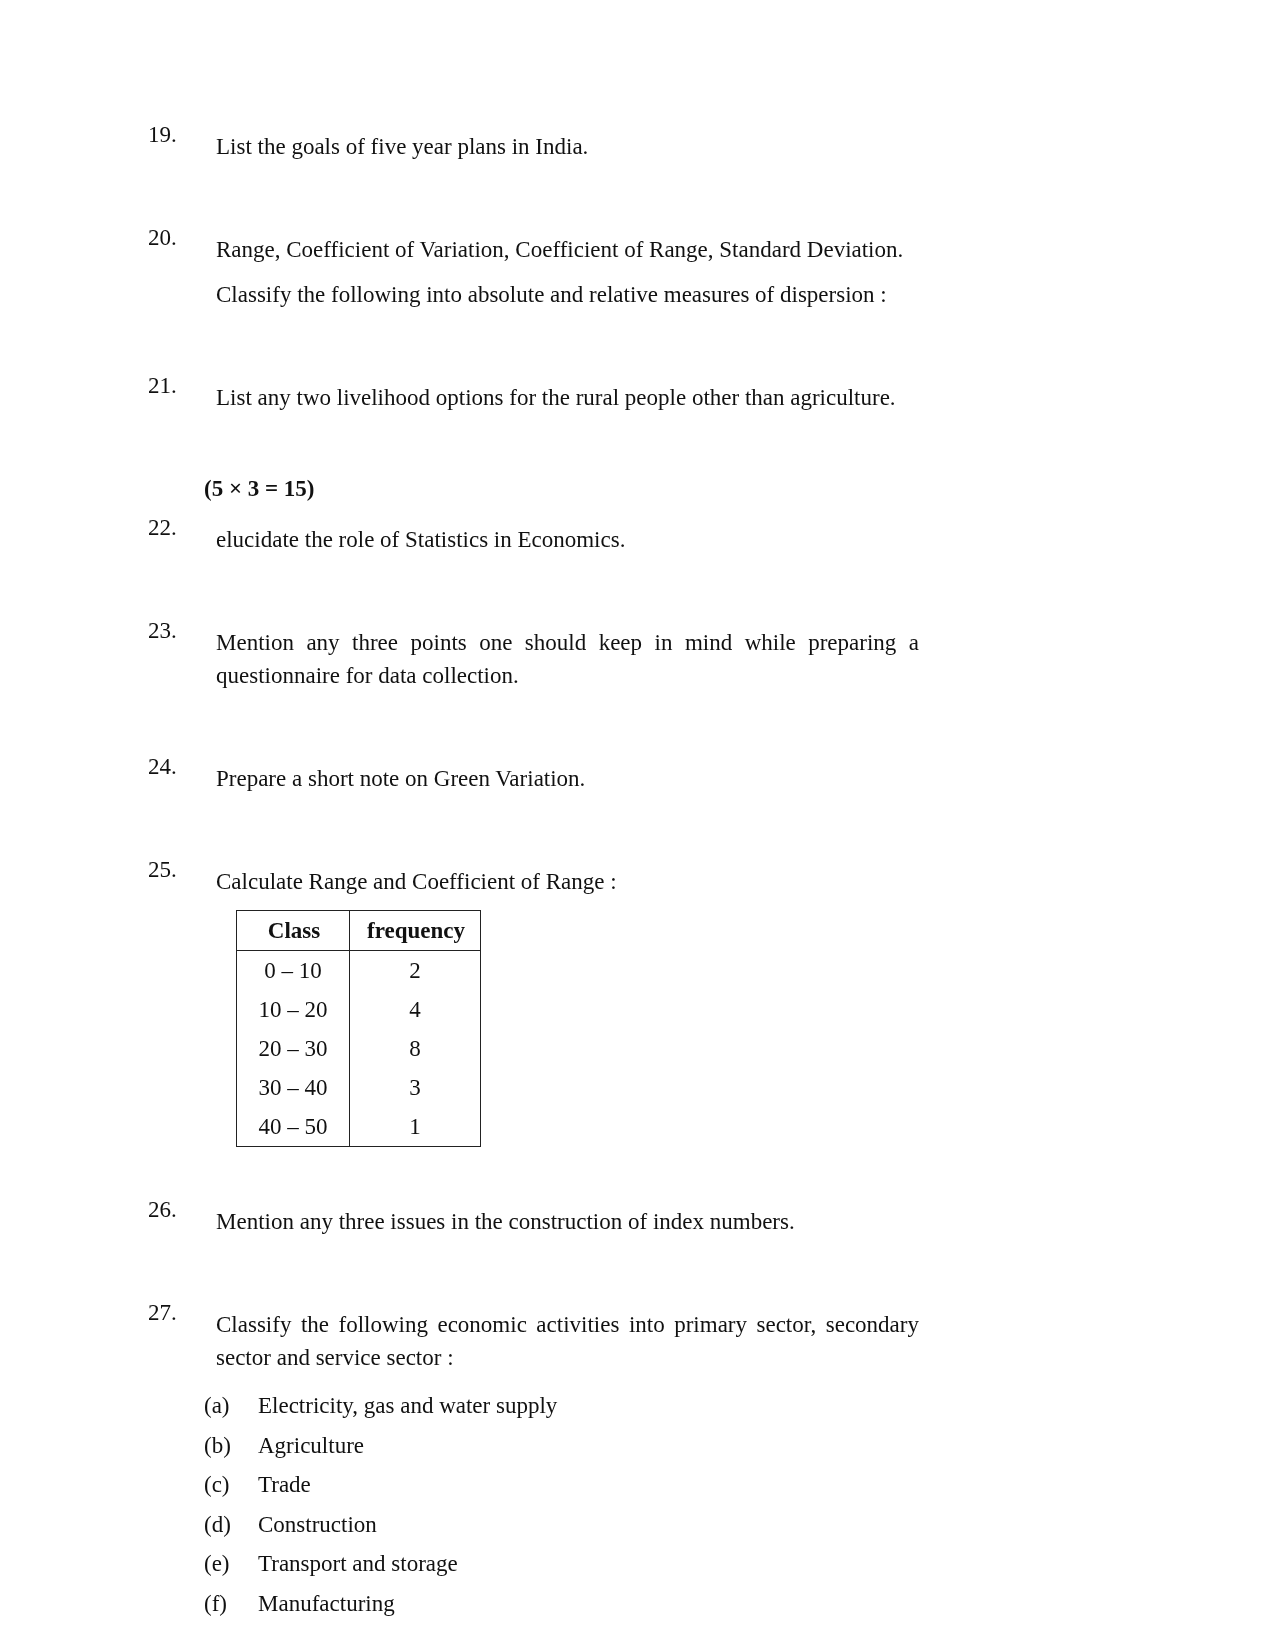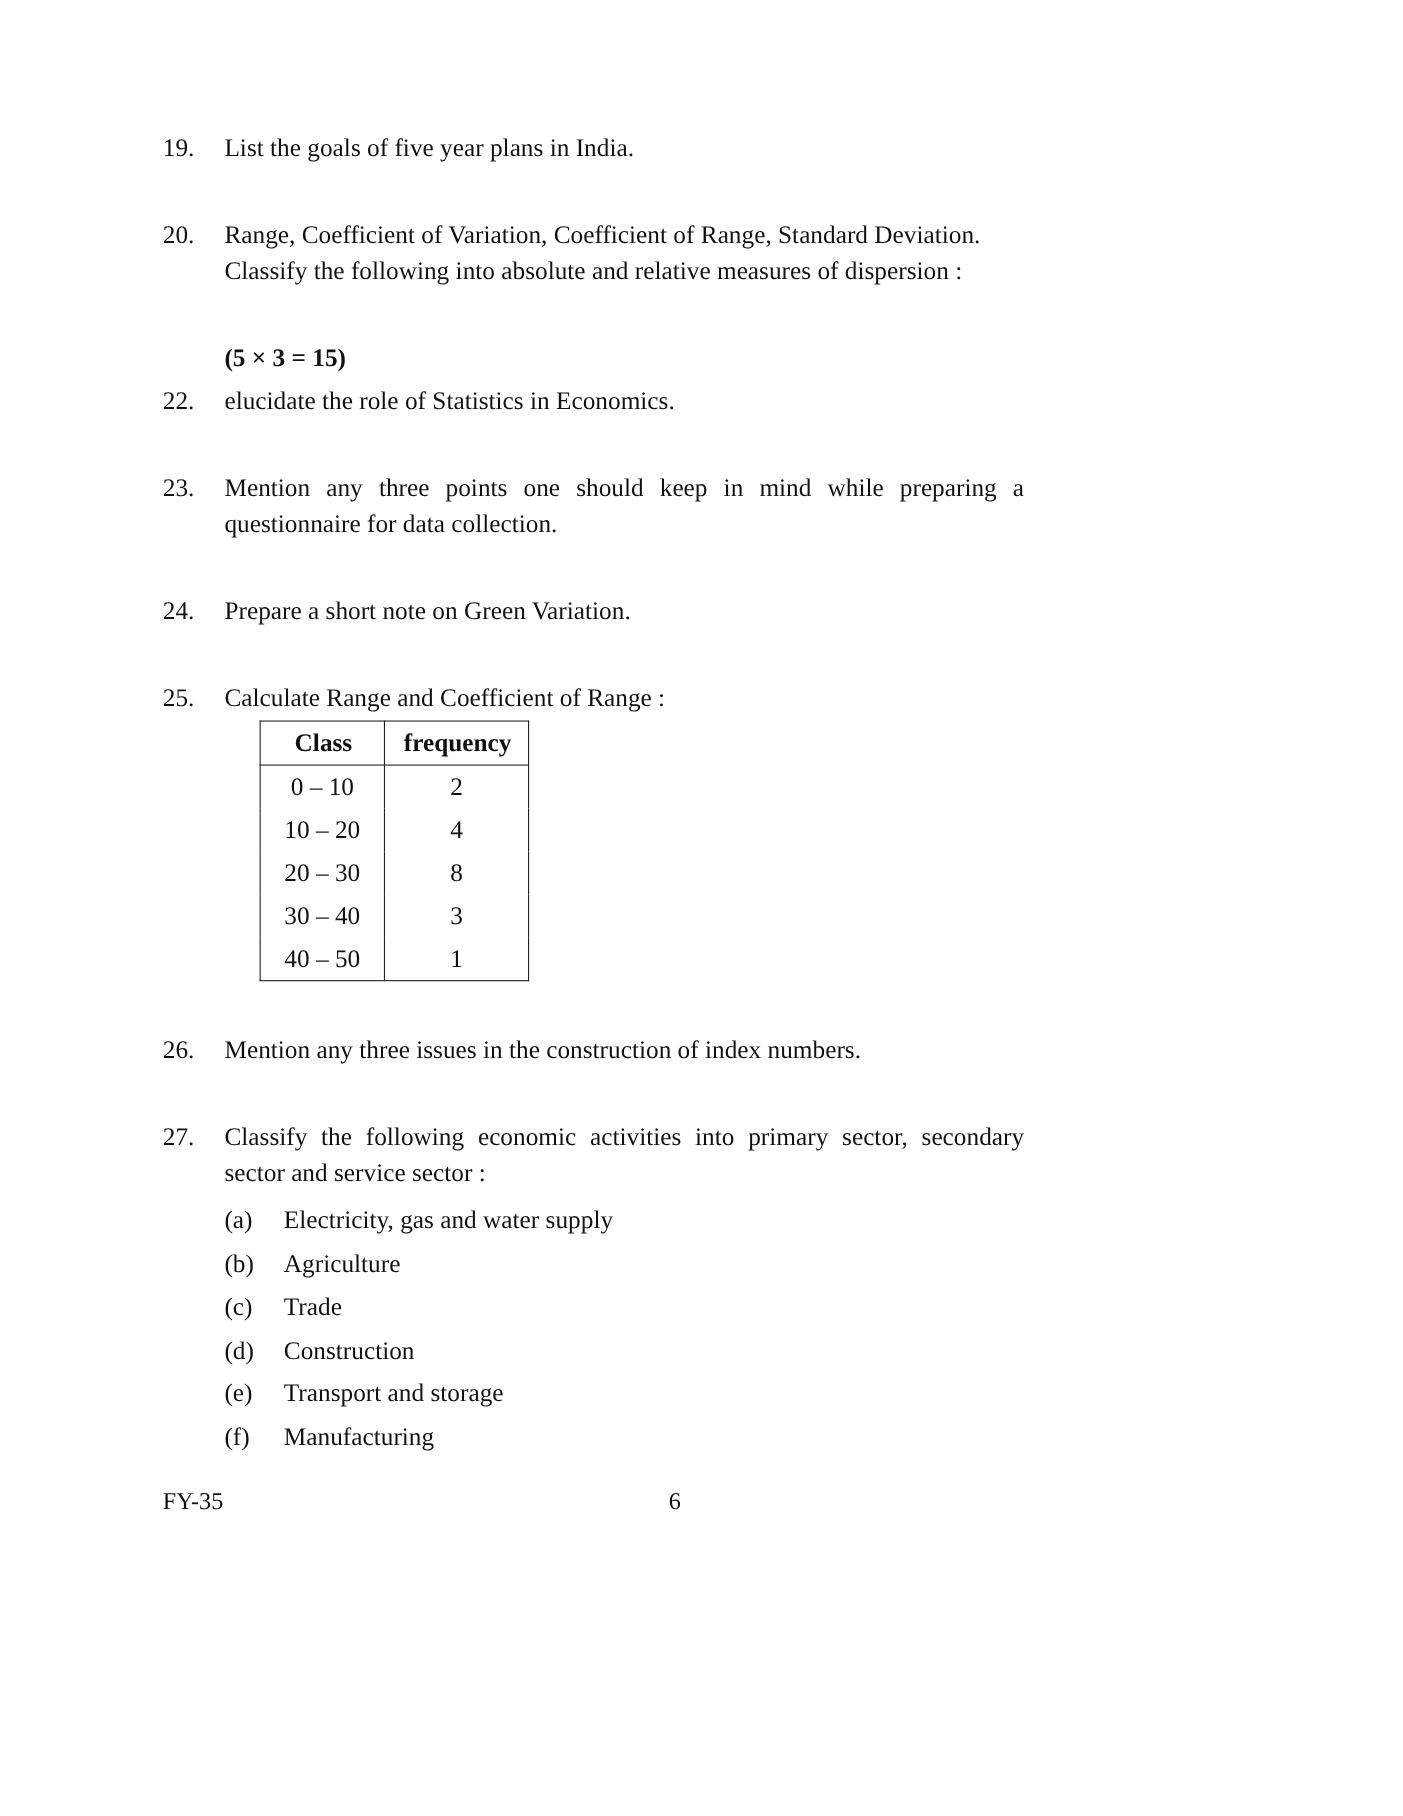--- a/index.html
+++ b/index.html
@@ -1,21 +1,21 @@
 <!DOCTYPE html>
 <html><head>
   <meta charset="utf-8">
   <style>
     html, body { margin: 0; padding: 0; background: #ffffff; }
     body { width: 1275px; min-height: 1651px; font-family: "Liberation Serif", serif; color: #111; }
     .page { position: relative; width: 1121px; min-height: 1651px; box-sizing: border-box; padding: 118px 190px 0 148px; }
     .q { display: flex; font-size: 23px; line-height: 33px; margin-bottom: 46px; }
     .q .num { width: 56px; flex: none; }
     .q .body { flex: 1; text-align: justify; }
-    .q .body p { margin: 0; }
+    .q .body p { margin: 12px; }
     .q.tight { margin-bottom: 6px; }
     .instruction { display: flex; justify-content: space-between; font-weight: bold; font-size: 23px; line-height: 33px; padding-left: 56px; margin-bottom: 6px; }
     table.freq { border-collapse: collapse; margin: 4px 0 0 32px; font-size: 23px; }
     table.freq th, table.freq td { border-left: 1.5px solid #222; border-right: 1.5px solid #222; padding: 4px 14px; text-align: center; line-height: 31px; }
     table.freq th { font-weight: bold; border-top: 1.5px solid #222; border-bottom: 1.5px solid #222; padding-left: 16px; }
     table.freq tr:last-child td { border-bottom: 1.5px solid #222; }
     table.freq td.cls { width: 84px; }
     table.freq td.fr { width: 102px; }
     .opts { margin-top: 6px; }
     .opt { display: flex; line-height: 39.5px; }
@@ -36,20 +36,26 @@
   </div>
 
   <div class="q">
     <span class="num">20.</span>
     <div class="body">
       <p>Range, Coefficient of Variation, Coefficient of Range, Standard Deviation.</p>
       <p>Classify the following into absolute and relative measures of dispersion :</p>
     </div>
   </div>
 
+  <div class="q">
+    <span class="num">21.</span>
+    <div class="body">
+        <p>List any two livelihood options for the rural people other than agriculture.</p>
+      </div>
+  </div>
 
   <div class="instruction">
     <span>(5 × 3 = 15)</span>
   </div>
 
   <div class="q">
     <span class="num">22.</span>
     <div class="body">
         <p>elucidate the role of Statistics in Economics.</p>
       </div>

